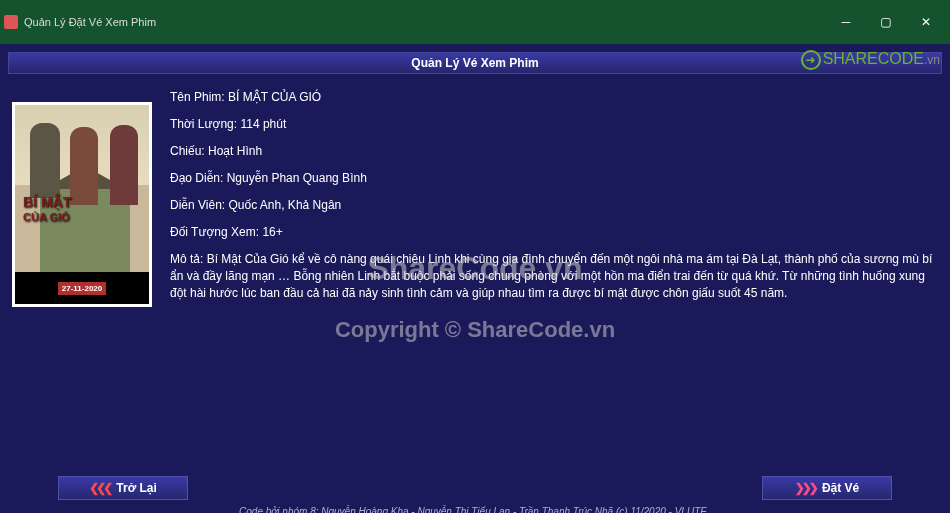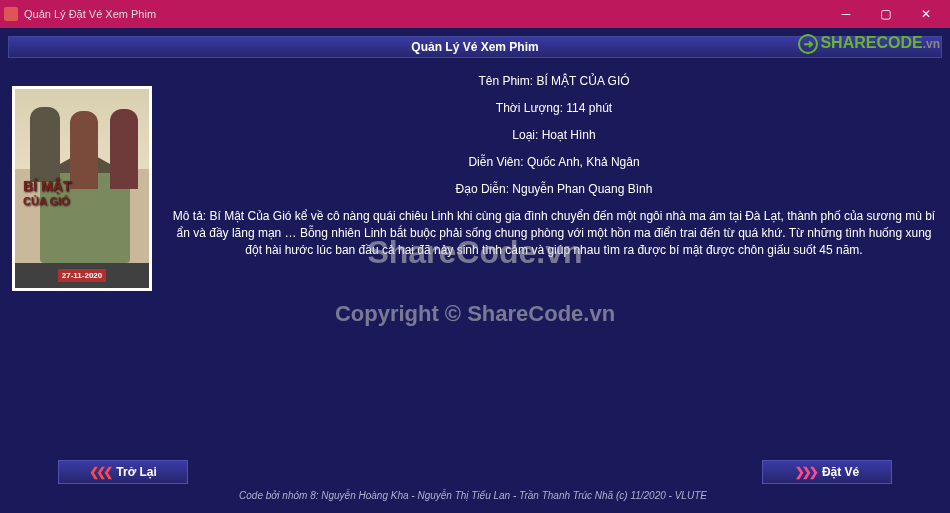--- a/index.html
+++ b/index.html
@@ -6,22 +6,22 @@
   body {
     width: 950px;
     height: 513px;
     background: #1a1a5a;
     font-family: "Segoe UI", Arial, sans-serif;
     color: #fff;
     overflow: hidden;
     position: relative;
   }
   .titlebar {
-    height: 28px;
-    background: #be185d;
+    height: 44px;
+    background: #14532d;
     display: flex;
     align-items: center;
     padding: 0 4px;
     font-size: 11px;
     color: #ddd;
     justify-content: center;
   }
   .titlebar .app-icon {
     width: 14px;
     height: 14px;
@@ -77,29 +77,29 @@
     overflow: hidden;
     margin-top: 14px;
   }
   .poster .sky { position:absolute; top:0; left:0; right:0; height:40%; background: linear-gradient(#d8cfb0,#e8dcc0);}
   .poster .house { position:absolute; bottom:25px; left:25px; width:90px; height:90px; background:#7a8a5e; border-radius:4px;}
   .poster .roof { position:absolute; bottom:110px; left:20px; width:100px; height:0; border-left:50px solid transparent; border-right:50px solid transparent; border-bottom:28px solid #5a5040; box-sizing:border-box;}
   .poster .p1 { position:absolute; top:18px; left:15px; width:30px; height:75px; background:#5a5545; border-radius:12px 12px 0 0;}
   .poster .p2 { position:absolute; top:22px; left:55px; width:28px; height:78px; background:#7a4a3a; border-radius:12px 12px 0 0;}
   .poster .p3 { position:absolute; top:20px; left:95px; width:28px; height:80px; background:#6e3a3a; border-radius:12px 12px 0 0;}
   .poster .ptitle { position:absolute; top:90px; left:8px; color:#7f1d1d; font-weight:bold; font-size:14px; line-height:1; text-shadow:1px 1px 2px #000;}
-  .poster .pstrip { position:absolute; bottom:0; left:0; right:0; height:25px; background:#404040; display:flex; align-items:center; justify-content:center;margin-top:28px;}
+  .poster .pstrip { position:absolute; bottom:0; left:0; right:0; height:32px; background:#000000; display:flex; align-items:center; justify-content:center;margin-top:28px;}
   .poster .pdate { background:#b03030; color:#fff; font-size:8px; font-weight:bold; padding:2px 4px;}
 
   .details {
     flex: 1;
     font-size: 12px;
     line-height: 1.5;
   }
-  .details .row { margin-bottom: 9px; text-align: center; }
+  .details .row { margin-bottom: 9px; }
   .details .row .lbl::after { content: ": "; }
   .details .desc { margin-top: 10px; line-height:1.4; }
 
   .bottom-bar {
     position: absolute;
     bottom: 12px;
     left: 8px;
     right: 8px;
   }
   .btn-row {
@@ -133,21 +133,21 @@
     font-style: italic;
     color: #b0b0d0;
     padding-right: 4px;
   }
 
   .watermark1 {
     position: absolute;
     right: 10px;
     top: 6px;
     font-size: 16px;
-    font-weight: bold;
+    font-weight: normal;
     pointer-events: none;
   }
   .watermark1 .s1 { color:#69b52c; }
   .watermark1 .s3 { color:#888; font-size:12px;}
   .wm-circle {
     display:inline-flex;
     width:20px; height:20px;
     border:2px solid #69b52c;
     border-radius:50%;
     align-items:center;justify-content:center;
@@ -209,27 +209,30 @@
     </div>
 
     <div class="details">
       <div class="row">
         <span class="lbl">Tên Phim</span><span>BÍ MẬT CỦA GIÓ</span>
       </div>
       <div class="row">
         <span class="lbl">Thời Lượng</span><span>114 phút</span>
       </div>
       <div class="row">
-        <span class="lbl">Loại</span><span>Hoạt Hình</span>
+        <span class="lbl">Chiếu</span><span>Hoạt Hình</span>
+      </div>
+      <div class="row">
+        <span class="lbl">Đạo Diễn</span><span>Nguyễn Phan Quang Bình</span>
       </div>
       <div class="row">
         <span class="lbl">Diễn Viên</span><span>Quốc Anh, Khả Ngân</span>
       </div>
       <div class="row">
-        <span class="lbl">Đạo Diễn</span><span>Nguyễn Phan Quang Bình</span>
+        <span class="lbl">Đối Tượng Xem</span><span>16+</span>
       </div>
       <div class="row desc">
         <span class="lbl">Mô tả</span><span>Bí Mật Của Gió kể về cô nàng quái chiêu Linh khi cùng gia đình chuyển đến một ngôi nhà ma ám tại Đà Lạt, thành phố của sương mù bí ẩn và đầy lãng mạn … Bỗng nhiên Linh bắt buộc phải sống chung phòng với một hồn ma điển trai đến từ quá khứ. Từ những tình huống xung đột hài hước lúc ban đầu cả hai đã nảy sinh tình cảm và giúp nhau tìm ra được bí mật được chôn giấu suốt 45 năm.</span>
       </div>
     </div>
   </div>
 
   <div class="watermark-center">
     <div class="l1">ShareCode.vn</div>
     <div class="l2">Copyright © ShareCode.vn</div>

